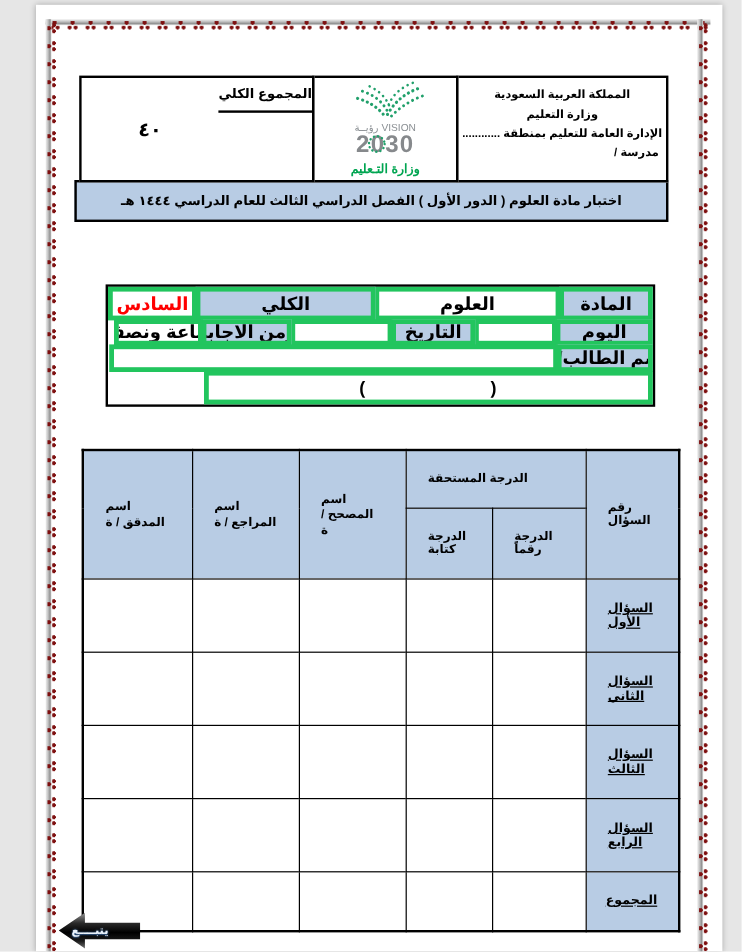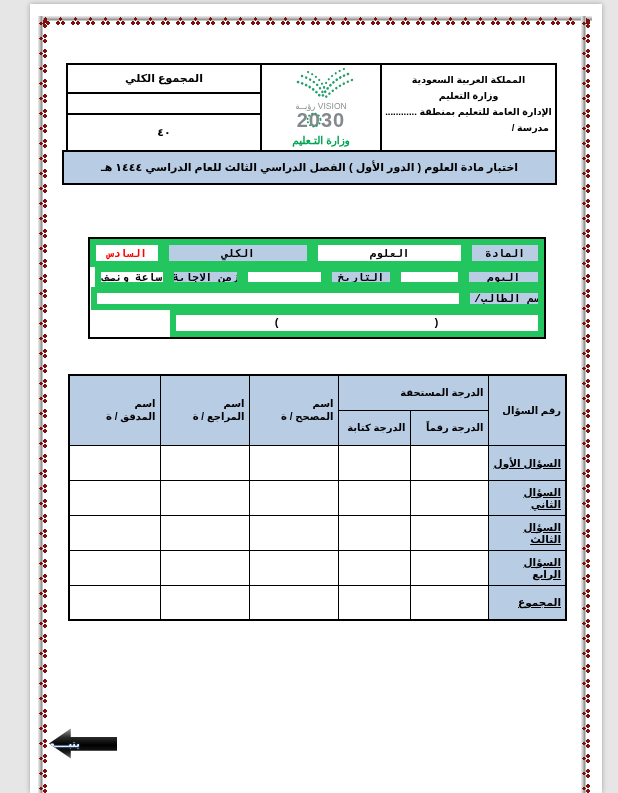--- a/index.html
+++ b/index.html
@@ -40,70 +40,70 @@
   .art-right { left:551px; }
 
   
   .header { position:absolute; left:32px; top:59px; width:495px; direction:rtl; }
   .header-row { display:flex; height:89px; }
   .hcell { border:2px solid #000; background:#fff; }
   .hcell + .hcell { margin-right:-2px; }
   .ministry-cell { width:177px; padding-top:7px; font-size:9.5px; font-weight:bold; line-height:16px; text-align:center; }
   .ministry-cell .line-school { text-align:right; padding-right:6px; }
   .logo-cell { width:122px; display:flex; align-items:center; justify-content:center; }
-  .totals-cell { width:196px; display:flex; flex-direction:column; }
+  .totals-cell { width:196px; display:flex; flex-direction:row; }
   .totals-title { height:29px; border-bottom:2px solid #000; display:flex; align-items:center; justify-content:center; font-size:11px; font-weight:bold; }
   .totals-blank { height:21px; border-bottom:2px solid #000; }
-  .totals-value { flex:1; display:flex; align-items:center; justify-content:center; font-size:11px; font-weight:bold;text-align:center; }
+  .totals-value { flex:1; display:flex; align-items:center; justify-content:center; font-size:16px; font-weight:bold;text-align:center; }
   .banner {
     margin-top:-2px; width:495px; height:35px; border:2px solid #000;
     background:#b8cce4; display:flex; align-items:center; justify-content:center;
     font-size:11px; font-weight:bold; white-space:nowrap; overflow:hidden;
   }
 
   
   .info { position:absolute; left:58px; top:233px; width:458px; border:2px solid #000; direction:rtl; background:#fff; }
   .irow { display:flex; }
   .irow + .irow { margin-top:-1px; }
   .icell {
-    border:6px solid #22c55e; display:flex; align-items:center; justify-content:center;
-    font-size:11px; font-weight:bold; overflow:hidden; white-space:nowrap;font-family:Liberation Mono, monospace;
+    border:4px solid #22c55e; display:flex; align-items:center; justify-content:center;
+    font-size:15px; font-weight:bold; overflow:hidden; white-space:nowrap;
   }
   .icell + .icell { margin-right:-1px; }
   .blue { background:#b8cce4; }
   .red-text { color:#ff0000; }
   .r1 .icell { height:28px; }
   .r2 .icell { height:22px; }
   .r3 .icell { height:23px; }
   .r4 .icell { height:28px; }
   .seat-value { white-space:pre; letter-spacing:1px; }
 
   
   table.grades {
     position:absolute; left:38px; top:370px; width:497px;
     border-collapse:collapse; table-layout:fixed; direction:rtl;
     border:2.5px solid #000;
   }
   .grades td, .grades th {
     border:1.5px solid #000; font-size:10px; font-weight:bold;
-    text-align:right; vertical-align:middle; overflow:hidden; padding:4px;
+    text-align:left; vertical-align:middle; overflow:hidden; padding:18px;
   }
   .grades th { background:#b8cce4; font-weight:bold; }
   .grades .hdr-row1 th { height:35px; }
   .grades .hdr-row2 th { height:35px; }
   .grades .data-row td { height:35px; background:#fff;text-decoration:underline; }
   .grades .data-row td.qlabel { background:#b8cce4; font-size:10.5px; }
   .two-line span { display:block; line-height:13px; }
 
   
   .continue-arrow {
-    position:absolute; left:19px; top:724px; width:68px; height:31px;
+    position:absolute; left:19px; top:756px; width:68px; height:31px;
     background:linear-gradient(180deg,#9c9c9c 0%,#2a2a2a 30%,#000 55%,#1a1a1a 78%,#7a7a7a 100%);
     clip-path:polygon(0 50%, 32% 2%, 32% 29%, 100% 29%, 100% 73%, 32% 73%, 32% 98%);
-    display:flex; align-items:center; 
+    display:flex; align-items:center; justify-content:center;
   }
   .continue-arrow span {
     padding-right:16px; font-size:9.5px; font-weight:bold; color:#eaf2fb;
     text-shadow:0 0 2px #4a78b0, 0 1px 1px #27456b; direction:rtl;
   }
 </style>
 </head>
 <body>
 
 <div class="page">

